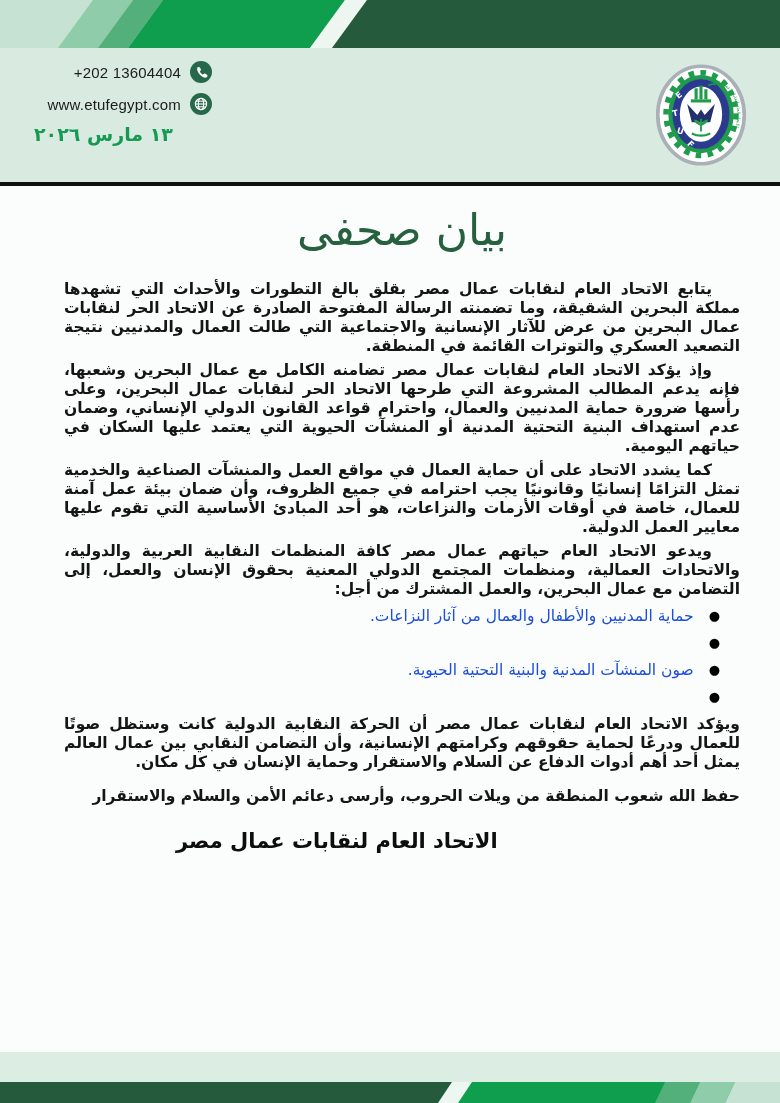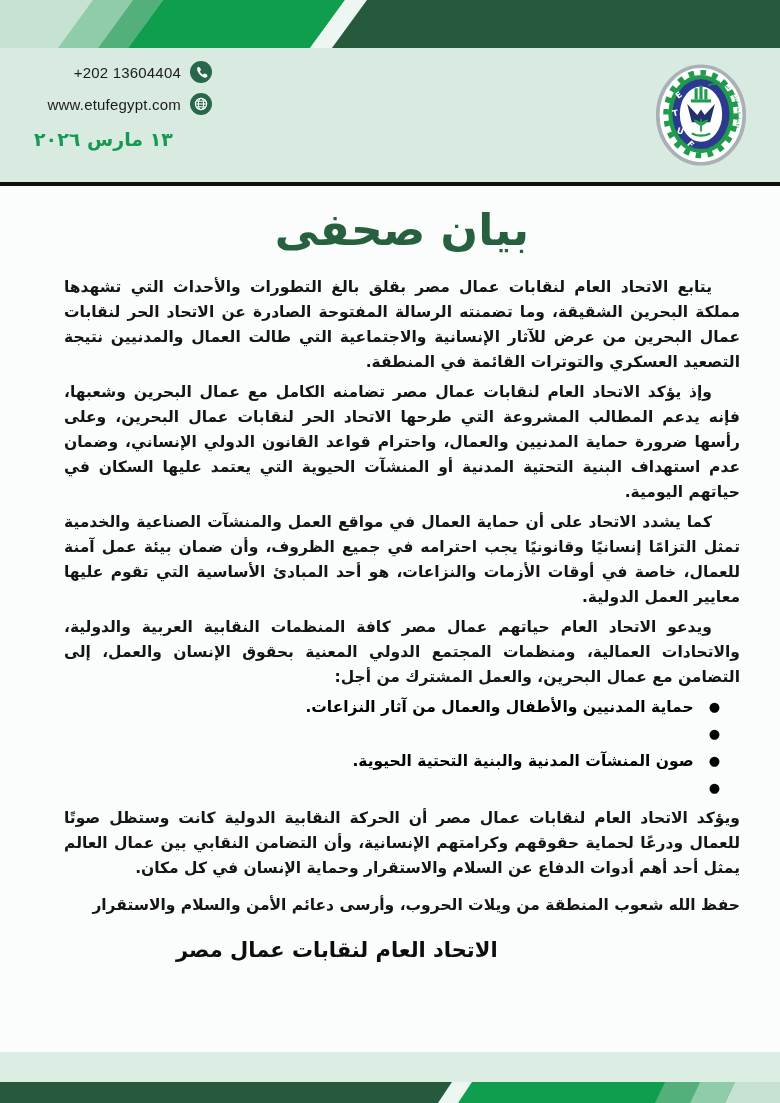--- a/index.html
+++ b/index.html
@@ -18,49 +18,49 @@
   .c-row{
     display:flex; align-items:center; justify-content:flex-end;
     gap:9px; height:32px;
   }
   .c-text{
     font-size:15px; color:#1c1c1c; letter-spacing:.2px;
     font-family:"Liberation Sans", sans-serif;
   }
   .c-icon{ width:22px; height:22px; flex:0 0 22px; }
   .date-row{
-    direction:rtl; text-align:left; padding-left:34px; margin-top:8px;
+    direction:rtl; text-align:left; padding-left:34px; margin-top:3px;
     font-size:19px; font-weight:bold; color:#169a53;
   }
   .logo-wrap{ position:absolute; top:14px; right:33px; width:92px; height:106px; }
   .divider{ width:780px; height:4px; background:#101010; }
   
   .content{
     position:relative; width:780px; height:866px;
     padding:14px 40px 0 64px; overflow:hidden;
   }
   .doc-title{
     direction:rtl; text-align:center; color:#27603f;
-    font-size:44px; font-weight:bold; letter-spacing:-1px;
-    margin:4px 0 20px 0;
+    font-size:44px; font-weight:normal; letter-spacing:-1px;
+    margin:4px 0 25px 0;
   }
   .para{
     direction:rtl; text-align:justify; color:#151515;
-    font-size:15.5px; line-height:25px; font-weight:bold;
+    font-size:15.5px; line-height:19px; font-weight:bold;
     margin-bottom:5px;
   }
   .para.indent{ text-indent:28px; }
   .bullets{ list-style:none; direction:rtl; margin:3px 0 5px 0; }
   .bullets li{
     display:flex; align-items:baseline; gap:15px;
     padding-right:20px; line-height:25px; margin-bottom:2px;
   }
   .bullets .dot{ font-size:13px; color:#000; transform:translateY(-1px); }
   .bullets .b-text{
-    color:#000000; font-size:15.5px; font-weight:bold;
+    color:#1d4ed8; font-size:15.5px; font-weight:normal;
   }
   .prayer{
     direction:rtl; text-align:right; color:#151515;
     font-size:15.5px; line-height:25px; font-weight:bold; margin-top:12px;
   }
   .signature{
     direction:rtl; text-align:left; padding-left:112px; margin-top:20px;
     font-size:21px; font-weight:bold; color:#0d0d0d;
   }
   

